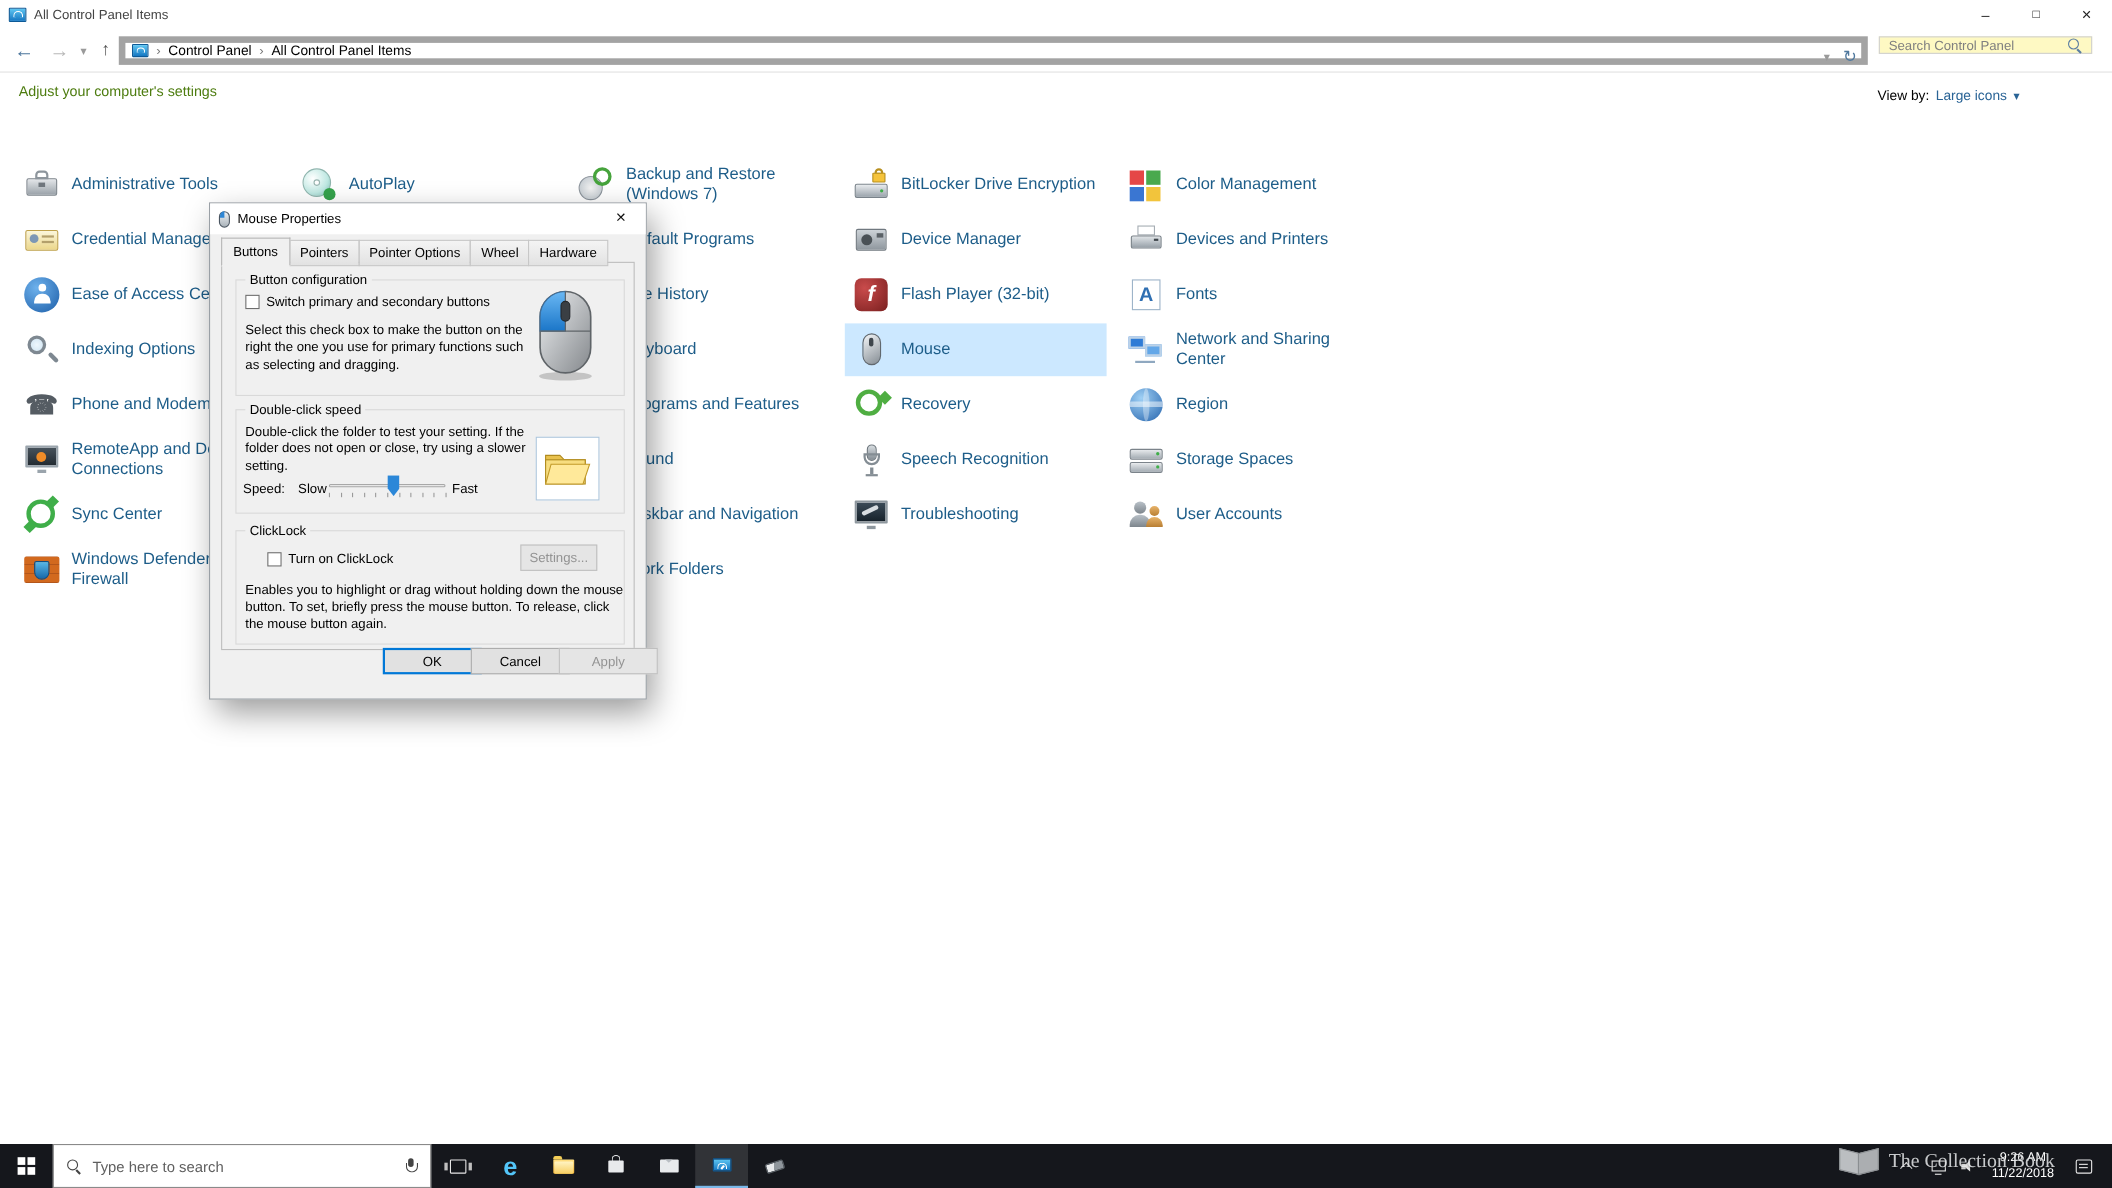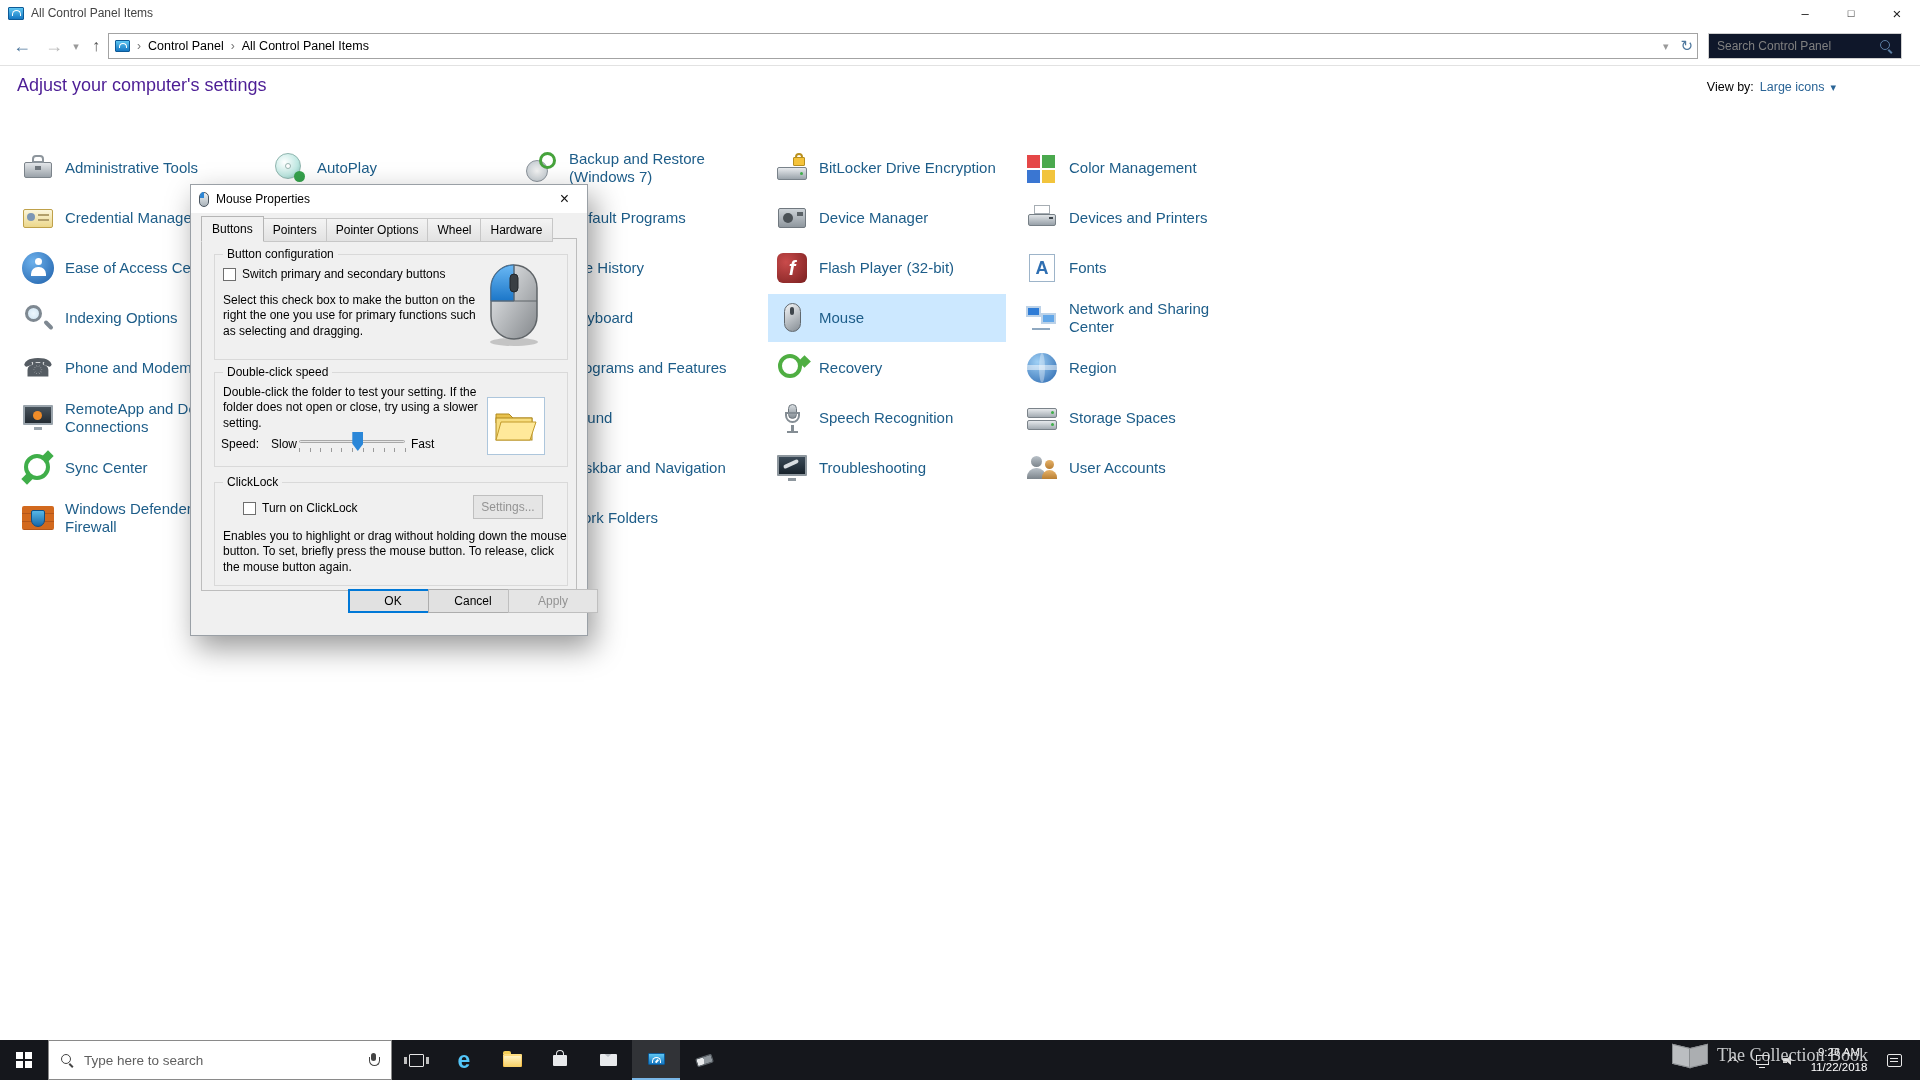--- a/index.html
+++ b/index.html
@@ -16,40 +16,40 @@
   .win-btn{width:46px;height:26px;display:flex;align-items:center;justify-content:center;font-size:13px;color:#222;}
   .g-min::before{content:"–";} .g-max::before{content:"□";font-size:11px;} .g-close::before{content:"×";font-size:15px;}
 
   
   .navbar{position:absolute;left:0;top:26px;width:100%;height:40px;background:#fff;border-bottom:1px solid #e2e2e2;}
   .nav-ico{position:absolute;top:0;height:40px;display:flex;align-items:center;justify-content:center;font-size:16px;}
   .g-back::before{content:"←";color:#4f789e;font-size:18px;}
   .g-fwd::before{content:"→";color:#b9b9b9;font-size:18px;}
   .g-ddn::before{content:"▾";color:#9a9a9a;font-size:11px;}
   .g-up::before{content:"↑";color:#555;font-size:16px;}
-  .addressbar{position:absolute;left:108px;top:7px;width:1590px;height:26px;border:1px solid #a3a3a3;background:#fff;
+  .addressbar{position:absolute;left:108px;top:7px;width:1590px;height:26px;border:6px solid #a3a3a3;background:#fff;
               display:flex;align-items:center;font-size:12.5px;padding-left:6px;}
   .crumb-icon{width:15px;height:12px;background:linear-gradient(#5ec6f2,#1577c2);border:1px solid #0d5a97;border-radius:1px;flex:0 0 15px;position:relative;}
   .crumb-icon::before{content:"";position:absolute;left:3px;top:2px;width:6px;height:4px;border:1.2px solid #fff;border-bottom:none;border-radius:5px 5px 0 0;}
   .crumb-sep{color:#777;padding:0 7px;font-size:12px;}
   .crumb-sep::before{content:"›";}
   .crumb{color:#000;white-space:nowrap;}
   .addr-right{position:absolute;right:4px;top:0;height:24px;display:flex;align-items:center;}
   .g-refresh::before{content:"↻";color:#4f789e;font-size:15px;}
   .addr-right .g-ddn{margin-right:12px;}
-  .searchbox{position:absolute;left:1708px;top:7px;width:194px;height:26px;border:1px solid #d0d0d0;background:#0f172a;
+  .searchbox{position:absolute;left:1708px;top:7px;width:194px;height:16px;border:1px solid #d0d0d0;background:#fef9c3;
              display:flex;align-items:center;padding:0 8px;}
   .search-ph{color:#808080;font-size:12px;flex:1;}
   .mag{width:13px;height:13px;position:relative;display:inline-block;color:#5b7ea2;}
   .mag::before{content:"";position:absolute;left:0;top:0;width:8px;height:8px;border:1.6px solid currentColor;border-radius:50%;}
   .mag::after{content:"";position:absolute;left:9px;top:9px;width:5px;height:1.8px;background:currentColor;transform:rotate(45deg);transform-origin:0 0;}
 
   
   .content{position:absolute;left:0;top:67px;right:0;bottom:40px;background:#fff;}
-  .heading{position:absolute;left:17px;top:8px;font-size:18px;color:#4c1d95;}
+  .heading{position:absolute;left:17px;top:8px;font-size:13px;color:#4d7c0f;}
   .viewby{position:absolute;right:84px;top:13px;font-size:12.5px;display:flex;align-items:center;gap:6px;}
   .viewby .vlabel{color:#000;}
   .viewby .vvalue{color:#2a6496;}
   .viewby .g-ddn::before{color:#2a6496;}
 
   .grid{position:absolute;left:0;top:-67px;width:1920px;height:1040px;}
   .cp-item{position:absolute;display:flex;align-items:center;gap:9px;width:238px;height:48px;padding-left:6px;}
   .cp-item.selected{background:#cce8ff;}
   .cp-item .lbl{font-size:15px;color:#1d5d89;line-height:1.22;}
   .cp-item .lline{display:block;white-space:nowrap;}

